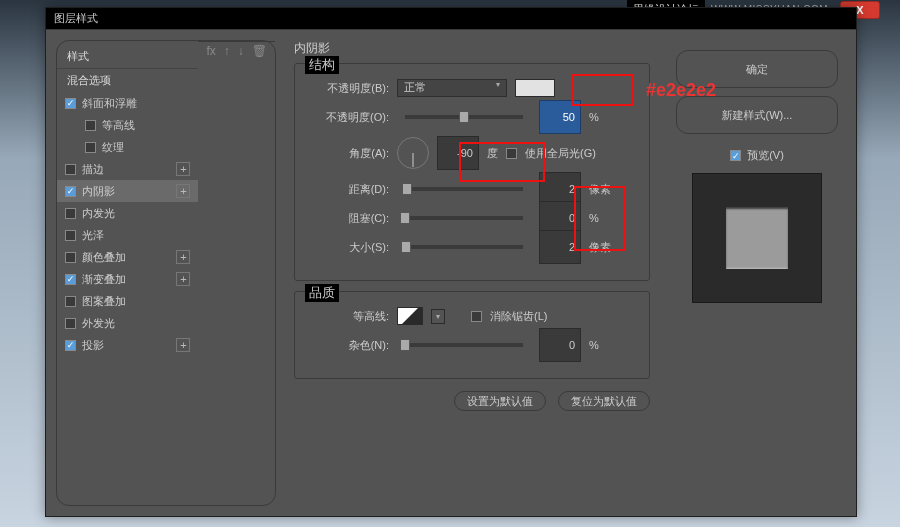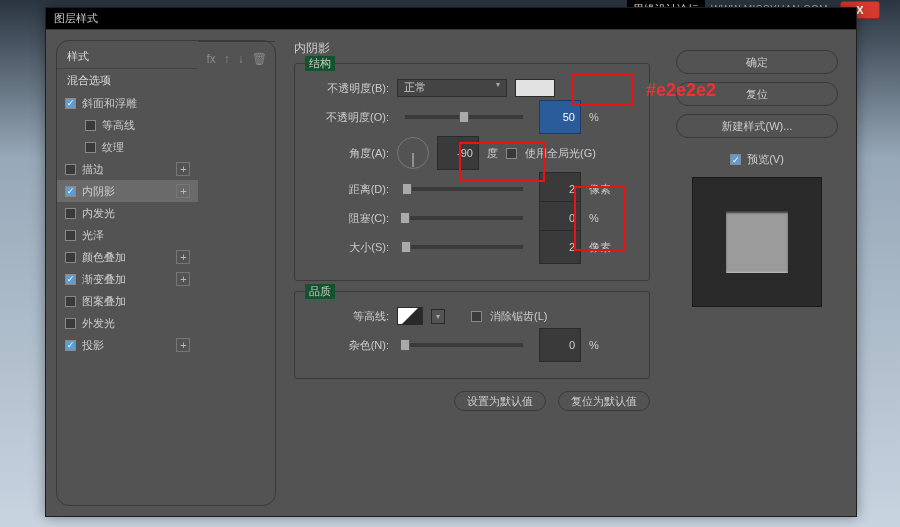--- a/index.html
+++ b/index.html
@@ -15,46 +15,46 @@
 .styles-list{flex:1;overflow:hidden;padding:4px 0}
 .style-head{padding:4px 10px;color:#ddd;border-bottom:1px solid #444}
 .li{display:flex;align-items:center;padding:3px 8px;gap:6px;height:22px}
 .li.sub{padding-left:28px}
 .li.active{background:#6a6a6a}
 .chk{width:11px;height:11px;border:1px solid #888;background:#3a3a3a;display:inline-flex;align-items:center;justify-content:center;font-size:9px;color:#fff}
 .chk.on{background:#5b9dd8}
 .chk.on::after{content:"✓"}
 .li .lbl{flex:1}
 .plus{width:14px;height:14px;border:1px solid #777;display:flex;align-items:center;justify-content:center;font-size:11px;color:#bbb}
-.left-footer{border-top:1px solid #3a3a3a;height:24px;display:flex;align-items:flex-start;padding:10px 8px;gap:8px}
+.left-footer{border-top:1px solid #3a3a3a;height:24px;display:flex;align-items:flex-end;padding:16px 8px;gap:8px}
 .ft-ic{color:#8a8a8a;font-size:12px}
 .panel-mid{flex:1;padding:0 18px}
 .mid-title{font-size:12px;margin-bottom:6px}
 .group{border:1px solid #3a3a3a;border-radius:3px;padding:14px 14px 14px 14px;margin-bottom:10px;position:relative}
-.group>.g-title{position:absolute;top:-8px;left:10px;background:#14532d;padding:0 4px;font-size:11px;color:#ccc}
+.group>.g-title{position:absolute;top:-8px;left:10px;background:#000000;padding:0 4px;font-size:13px;color:#ccc}
 .row{display:flex;align-items:center;margin-bottom:9px;gap:8px;height:20px}
 .row .rlabel{width:80px;text-align:right}
 .row.dist .rlabel{width:80px}
 .select{background:#444;border:1px solid #2e2e2e;height:18px;width:110px;display:flex;align-items:flex-start;padding:0 6px;justify-content:space-between}
 .select .arr{font-size:8px;color:#aaa}
 .color-sw{width:40px;height:18px;background:#e2e2e2;border:1px solid #2b2b2b}
 .slider{width:118px;height:4px;background:#3a3a3a;position:relative;margin:0 8px}
 .slider .thumb{position:absolute;top:-4px;width:10px;height:12px;background:#aaa;border:1px solid #555;transform:translateX(-5px)}
 .num{width:42px;height:34px;background:#3a3a3a;border:1px solid #2b2b2b;display:flex;align-items:center;justify-content:flex-end;padding:0 5px;font-size:11px}
 .num.sel{background:#2a5b9a;color:#fff;border:1px solid #1d3d66}
 .unit{font-size:11px}
 .angle-dial{width:32px;height:32px;border:1px solid #777;border-radius:50%;position:relative;background:#535353}
 .angle-dial::after{content:"";position:absolute;left:50%;top:50%;width:1px;height:14px;background:#ccc;transform-origin:top;transform:translate(-0.5px,0)}
 .hl{border:2px solid #e11;position:absolute}
 .hl1{left:526px;top:66px;width:62px;height:32px}
 .hl-ang{left:413px;top:134px;width:86px;height:40px}
 .hl-nums{left:528px;top:178px;width:51px;height:65px}
 .hex-note{position:absolute;left:600px;top:72px;color:#e33;font-size:18px;font-weight:bold}
 .contour{width:26px;height:18px;border:1px solid #2b2b2b;background:linear-gradient(135deg,#fff 0 48%,#2a2a2a 52% 100%)}
-.btn{width:162px;height:24px;border:1px solid #3a3a3a;border-radius:12px;display:flex;align-items:center;justify-content:center;margin-bottom:8px;background:#535353}
+.btn{width:162px;height:38px;border:1px solid #3a3a3a;border-radius:12px;display:flex;align-items:center;justify-content:center;margin-bottom:8px;background:#535353}
 .button-sm{height:20px;padding:0 12px;border:1px solid #3a3a3a;border-radius:10px;display:inline-flex;align-items:center;justify-content:center;background:#535353}
 .panel-right{width:178px;padding:10px 6px 0 6px;display:flex;flex-direction:column;align-items:center}
 .preview-box{width:130px;height:130px;background:#2a2a2a;border:1px solid #1a1a1a;margin-top:10px;display:flex;align-items:center;justify-content:center}
 .preview-sw{width:62px;height:62px;background:#9b9b9b;box-shadow:inset 0 2px 2px rgba(0,0,0,.6),inset 0 -1px 2px rgba(255,255,255,.35)}
 .preview-chk{display:flex;align-items:center;gap:6px;margin-top:6px}
 .defaults{display:flex;gap:12px;justify-content:flex-end;margin-top:12px}
 .trash{margin-left:auto}
 </style>
 </head>
 <body>
@@ -218,21 +218,20 @@
       </div>
 
       <div class="defaults">
         <span class="button-sm">设置为默认值</span>
         <span class="button-sm">复位为默认值</span>
       </div>
     </div>
 
     <div class="panel-right">
       <div class="btn">确定</div>
-      <div class="btn">复位</div>
       <div class="btn">新建样式(W)...</div>
       <div class="preview-chk">
         <span class="chk on"></span>
         <span>预览(V)</span>
       </div>
       <div class="preview-box">
         <div class="preview-sw"></div>
       </div>
     </div>
   </div>

